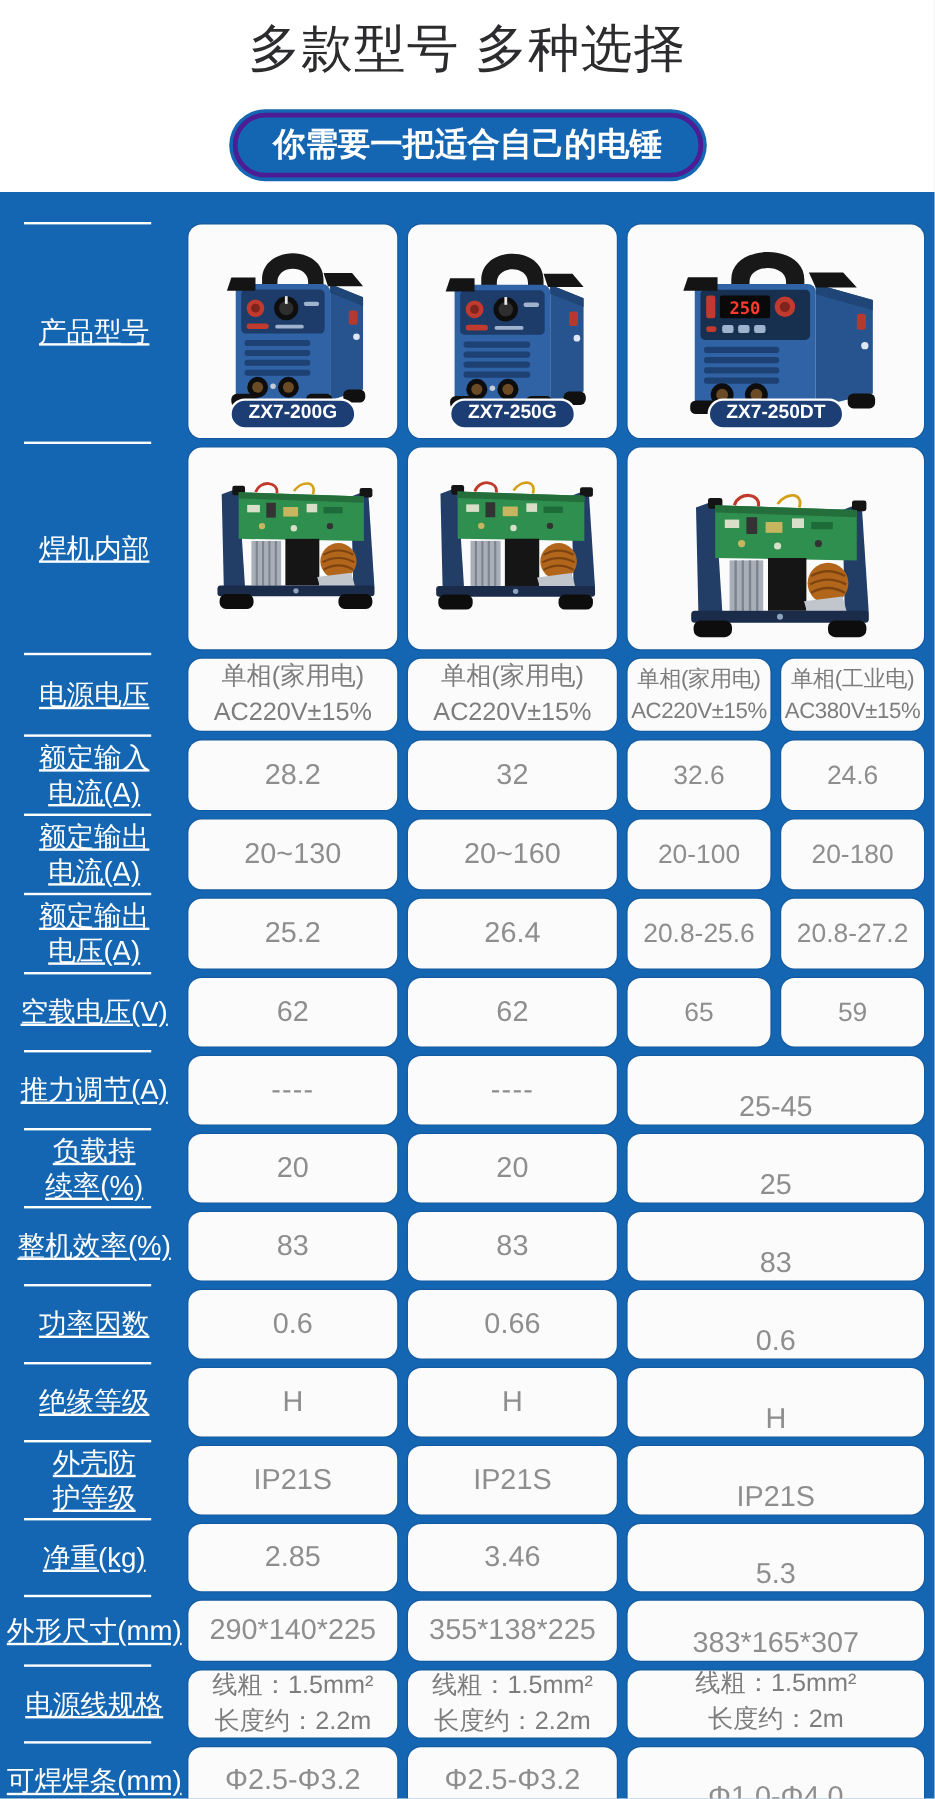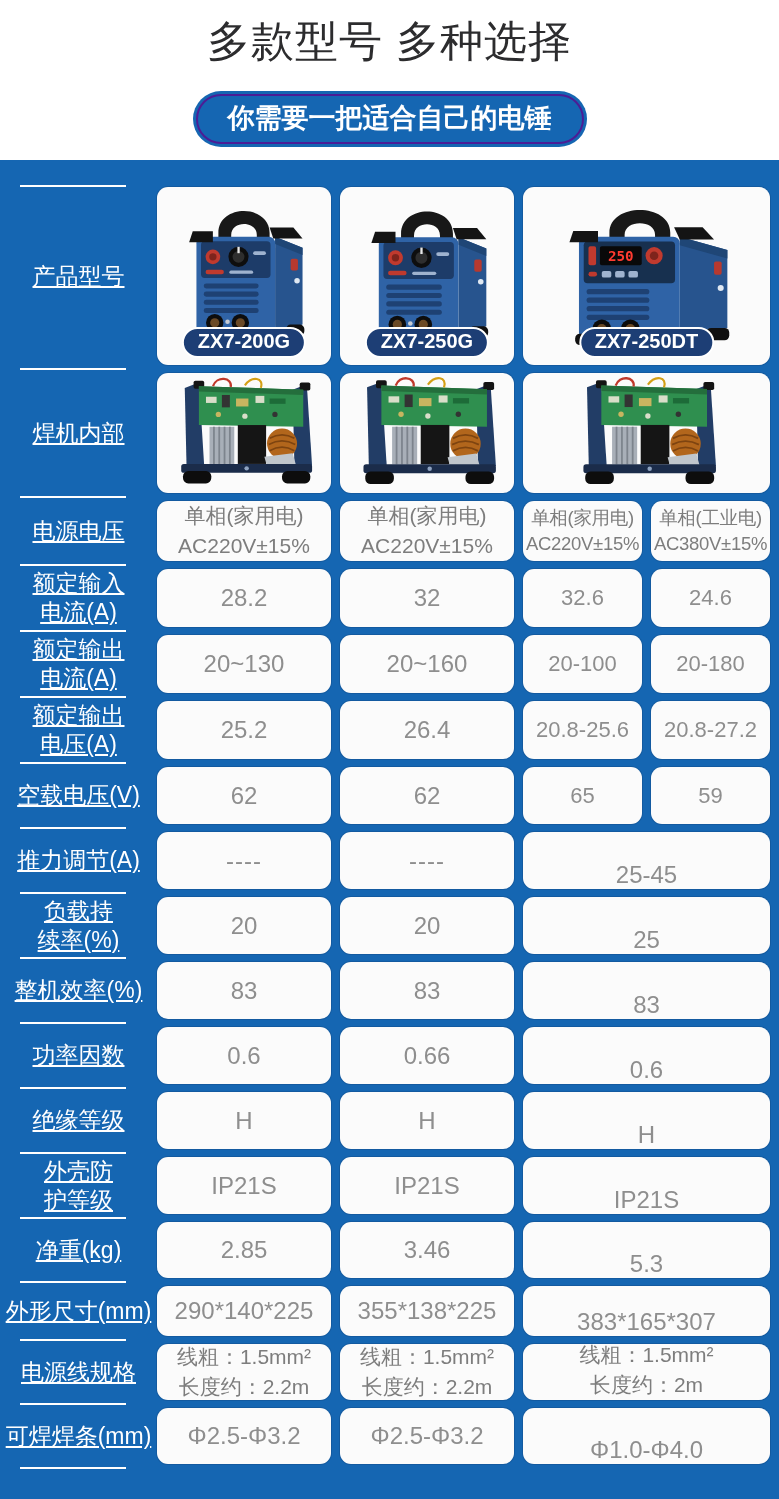--- a/index.html
+++ b/index.html
@@ -11,21 +11,21 @@
   }
   
   .header { height:160px; text-align:center; }
   .title {
     padding-top:14px; font-size:43px; font-weight:400; color:#2c2c2e;
     letter-spacing:1px; line-height:1.3; white-space:nowrap;
   }
   .pill {
     display:inline-block; margin-top:6px; background:#1566b2; color:#fff;
     font-size:27px; font-weight:700; padding:4px 30px 6px;
-    border:2px solid #4c1d95; border-radius:40px;
+    border:4px solid #4c1d95; border-radius:40px;
     box-shadow:0 0 0 3px #1566b2; white-space:nowrap;
   }
   
   .spec-table {
     position:absolute; top:160px; left:0; right:0; bottom:0;
     background:#1566b2; padding:27px 0 0 0;
   }
   .row { display:flex; align-items:stretch; margin-bottom:8px; position:relative; }
   .row::before {
     content:""; position:absolute; left:20px; top:-5px; width:106px; height:2px;
@@ -41,31 +41,31 @@
   .cells { display:flex; gap:9px; }
   .cell {
     background:#fbfbfb; border-radius:11px; display:flex; flex-direction:column;
     justify-content:center; align-items:center; text-align:center;
     color:#8e8e8e; font-size:24px; box-shadow:0 0 0 1px rgba(13,49,97,.22);
     position:relative; overflow:hidden;
   }
   .w1,.w2 { width:174px; }
   .w3 { width:247px;justify-content:flex-end; }
   .ws { width:119px; font-size:22px; }
-  .h178{height:178px}.h144{height:120px}.h60{height:60px}.h58{height:58px}
+  .h178{height:178px}.h144{height:168px}.h60{height:60px}.h58{height:58px}
   .h57{height:57px}.h56{height:56px}.h50{height:50px}
   .duo { font-size:21px; color:#7d7d7d; line-height:1.42; }
   .ws.duo { font-size:18.5px; letter-spacing:-0.3px; }
   .dash { letter-spacing:1px; }
   
   .pcell { justify-content:flex-start; padding-top:4px; }
   .model-pill {
     position:absolute; bottom:7px; left:50%; transform:translateX(-50%);
     background:#1d3e75; color:#ffffff; border:2px solid #ffffff;
-    border-radius:20px; font-size:20px; font-weight:700;
+    border-radius:20px; font-size:16px; font-weight:700;
     padding:1px 14px 3px; white-space:nowrap;
   }
   .defs-hidden { position:absolute; width:0; height:0; overflow:hidden; }
 </style>
 </head>
 <body>
 
 <svg class="defs-hidden" aria-hidden="true">
   <defs>
 

